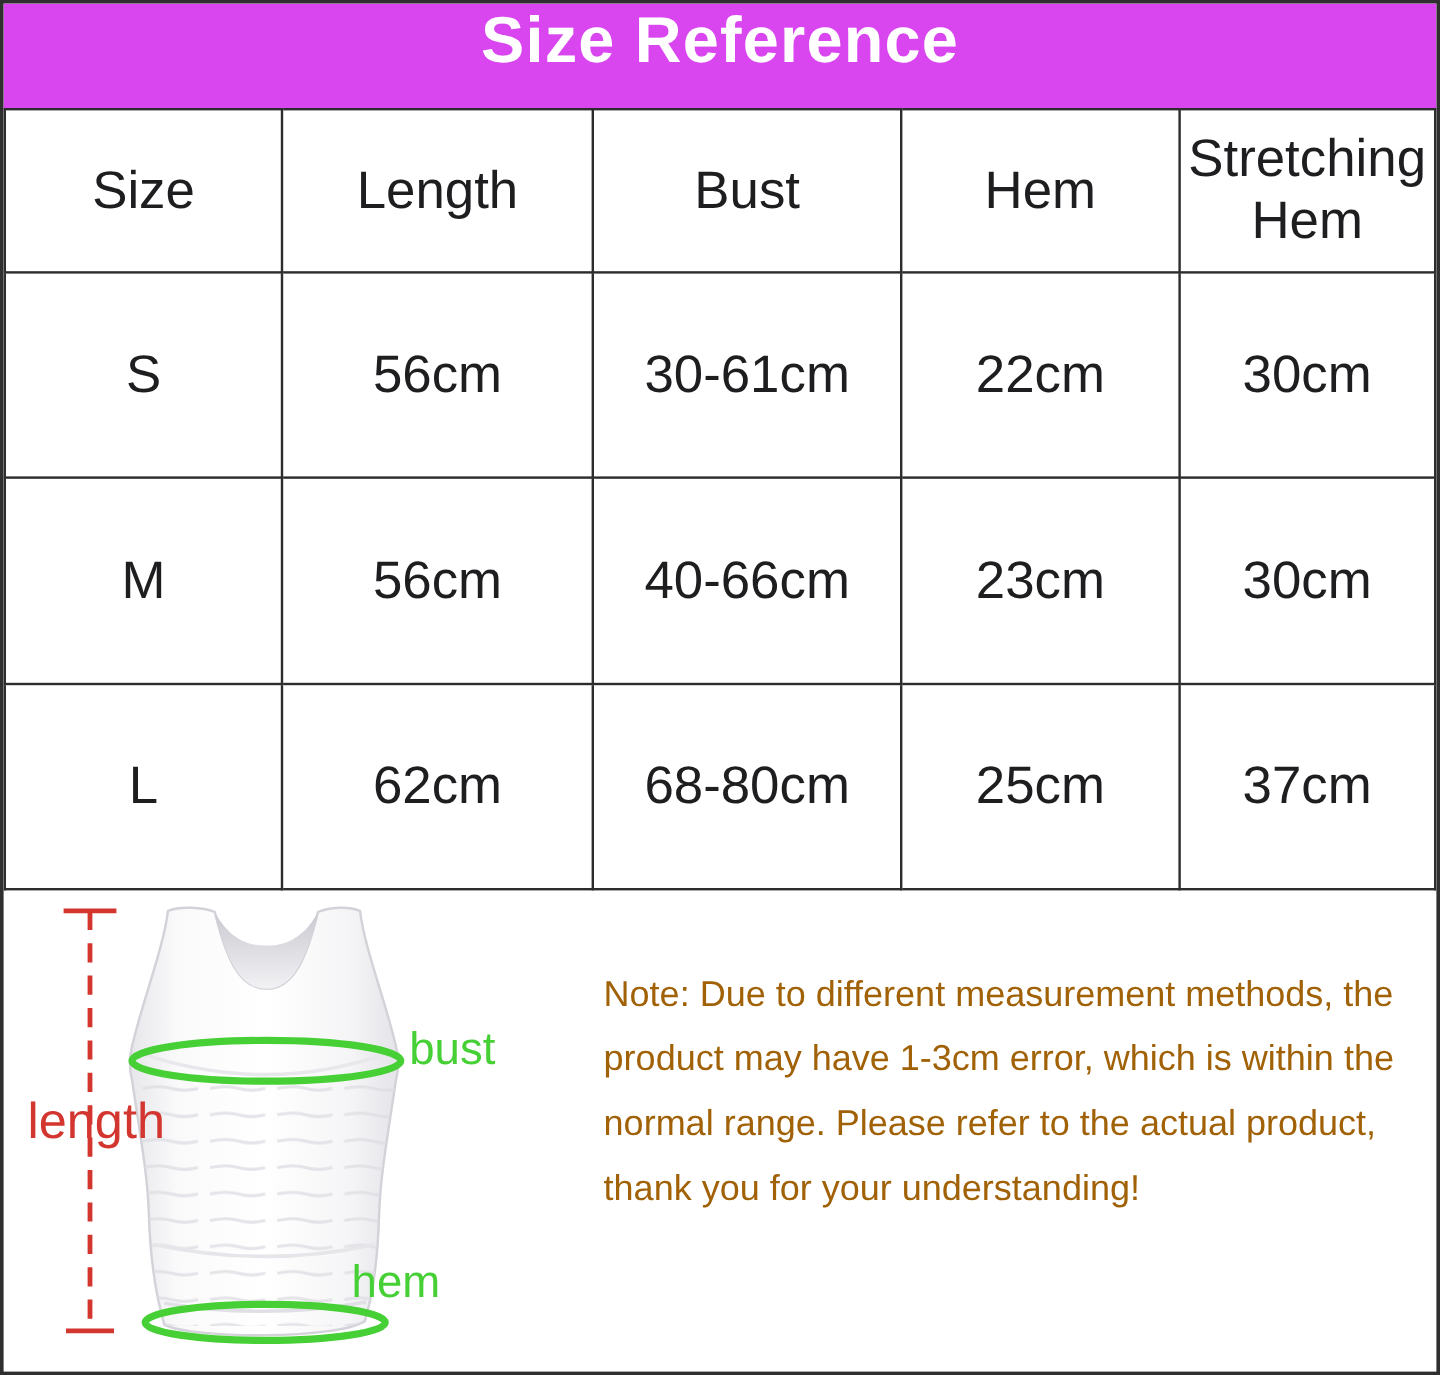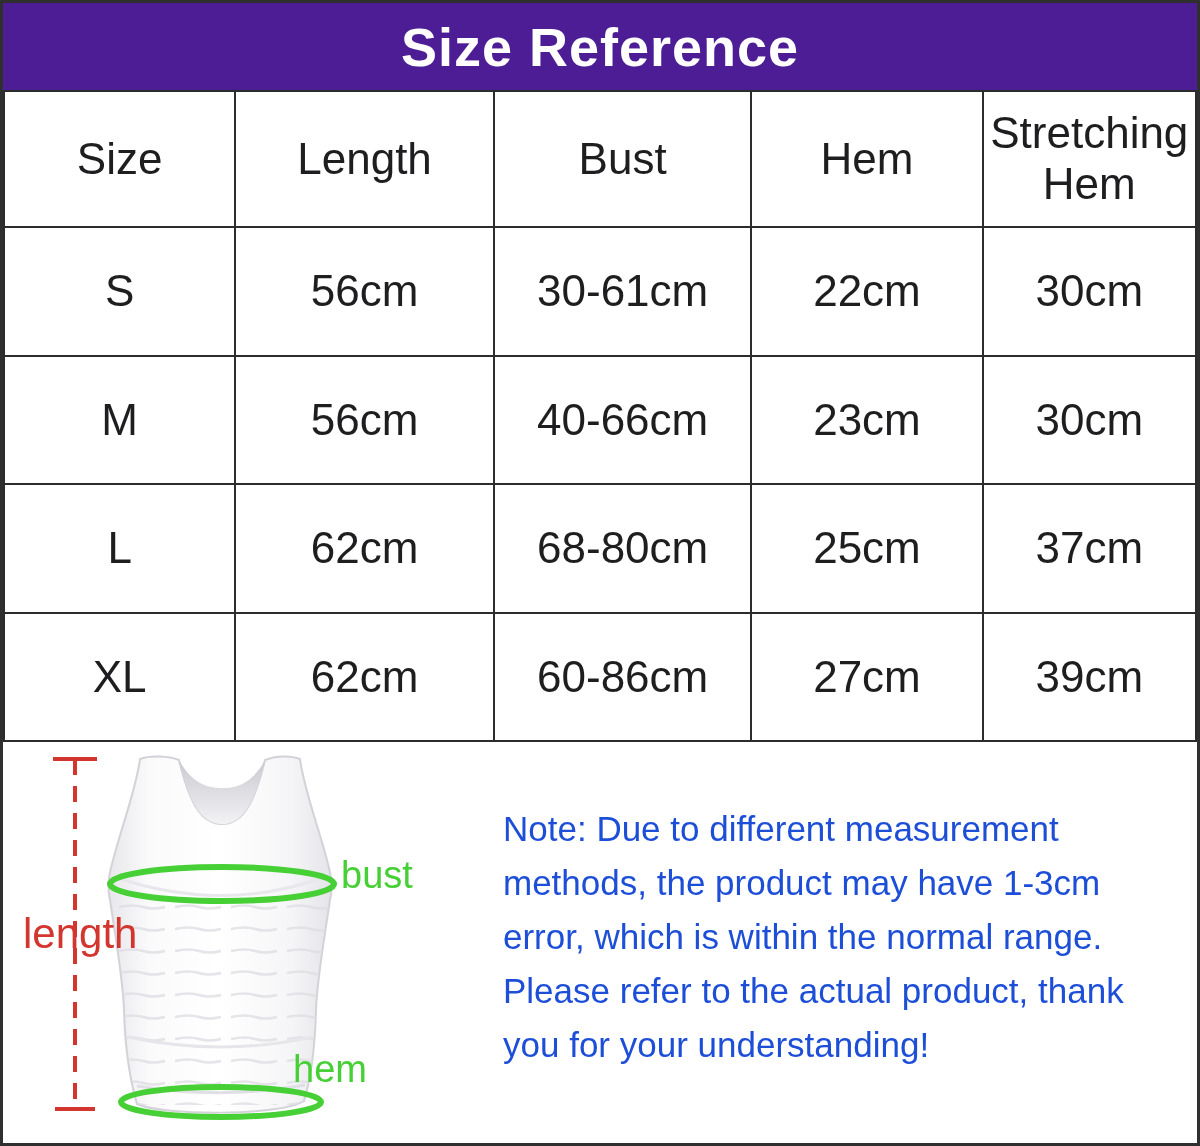--- a/index.html
+++ b/index.html
@@ -11,23 +11,22 @@
     width: 1200px;
     height: 1146px;
     background: #ffffff;
     border: 3px solid #2f2f2f;
     overflow: hidden;
   }
 
   
   .title-bar {
     height: 87px;
-    background: #4c1d95;
+    background: #d946ef;
     display: flex;
-    align-items: center;
     justify-content: center;
   }
   .title-bar .title {
     color: #ffffff;
     font-size: 54px;
     font-weight: 600;
     letter-spacing: 1px;
   }
 
   
@@ -70,23 +69,23 @@
   }
   .dim-label.length { left: 20px;  top: 168px; font-size: 42px; color: #d3352f; }
   .dim-label.bust   { left: 338px; top: 112px; font-size: 38px; color: #47d036; }
   .dim-label.hem    { left: 290px; top: 306px; font-size: 38px; color: #47d036; }
 
   .note-area {
     flex: 1 1 auto;
     padding: 60px 26px 0 20px;
   }
   .note-area p {
-    font-size: 35px;
+    font-size: 30px;
     line-height: 54px;
-    color: #1d4ed8;
+    color: #a16207;
   }
 </style>
 </head>
 <body>
 
 <div class="page">
 
   <div class="title-bar">
     <div class="title">Size Reference</div>
   </div>
@@ -122,27 +121,20 @@
         <td>40-66cm</td>
         <td>23cm</td>
         <td>30cm</td>
       </tr>
       <tr>
         <td>L</td>
         <td>62cm</td>
         <td>68-80cm</td>
         <td>25cm</td>
         <td>37cm</td>
-      </tr>
-      <tr>
-        <td>XL</td>
-        <td>62cm</td>
-        <td>60-86cm</td>
-        <td>27cm</td>
-        <td>39cm</td>
       </tr>
     </tbody>
   </table>
 
   <div class="bottom">
 
     <div class="diagram">
       <svg width="480" height="398" viewBox="0 0 480 398">
         <defs>
           <linearGradient id="bodyGrad" x1="0" y1="0" x2="1" y2="0">

